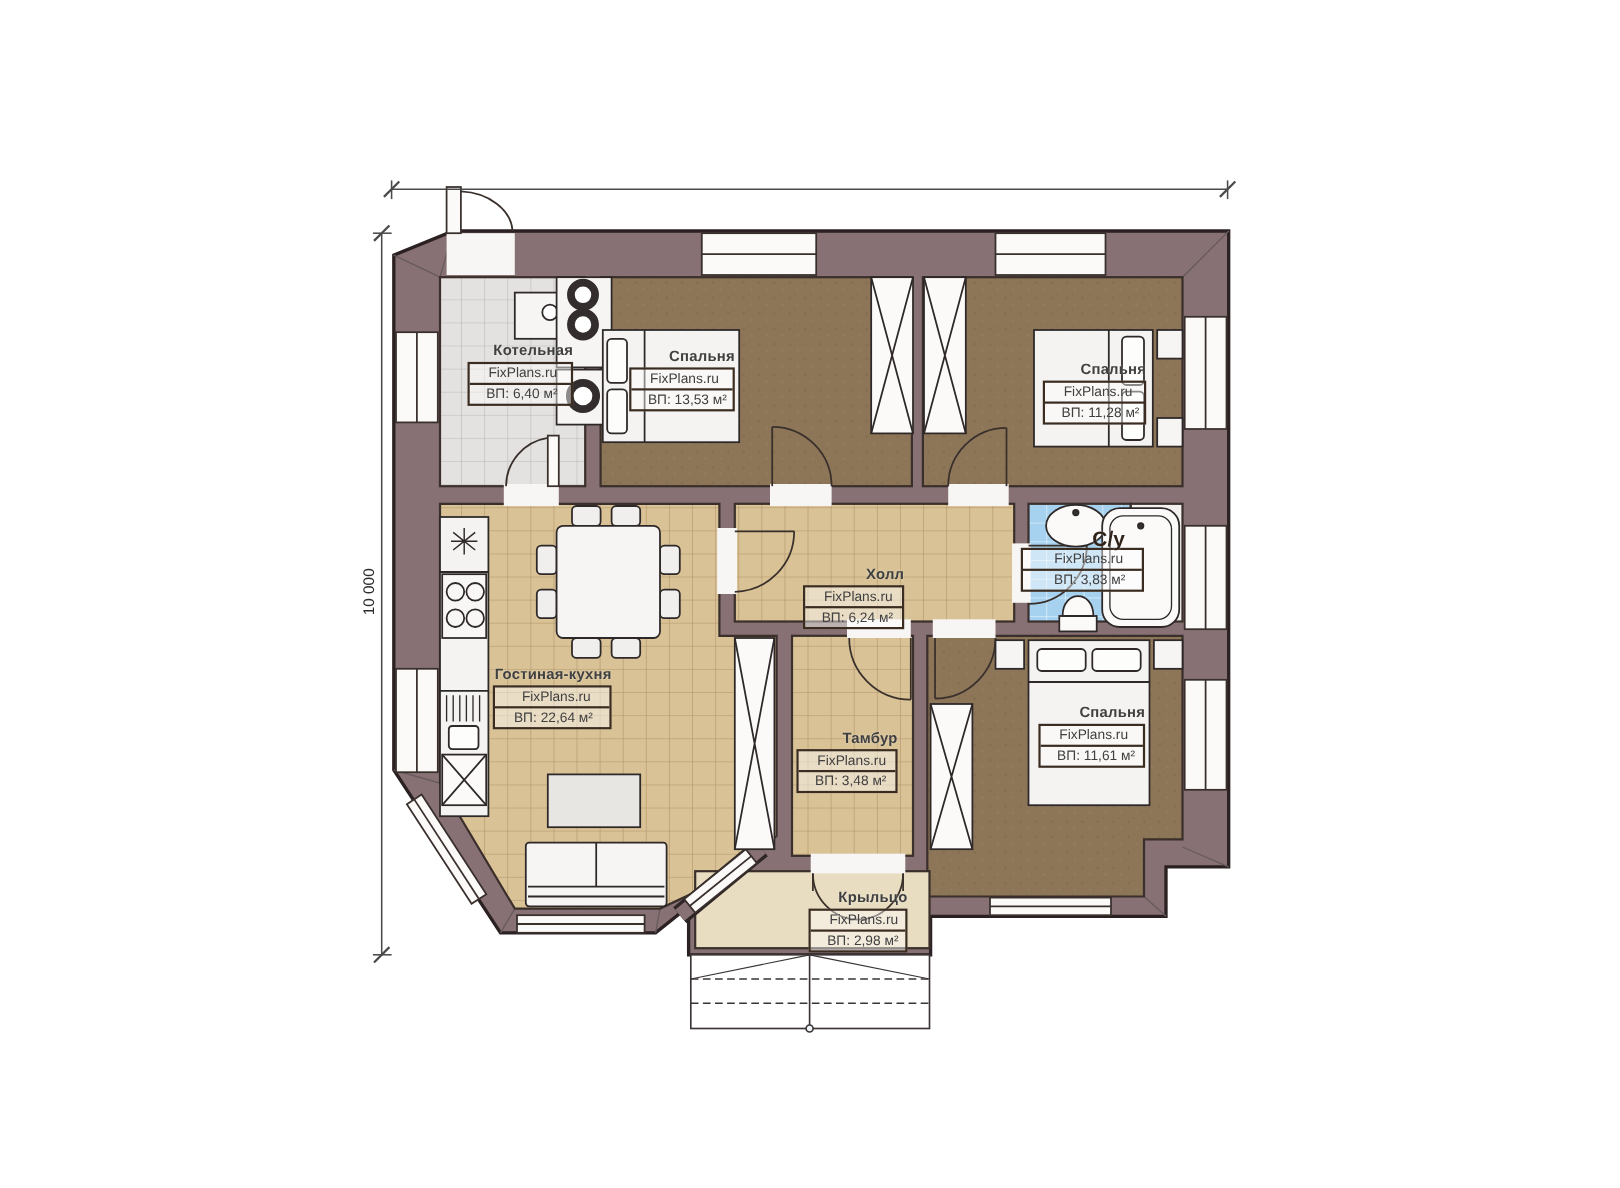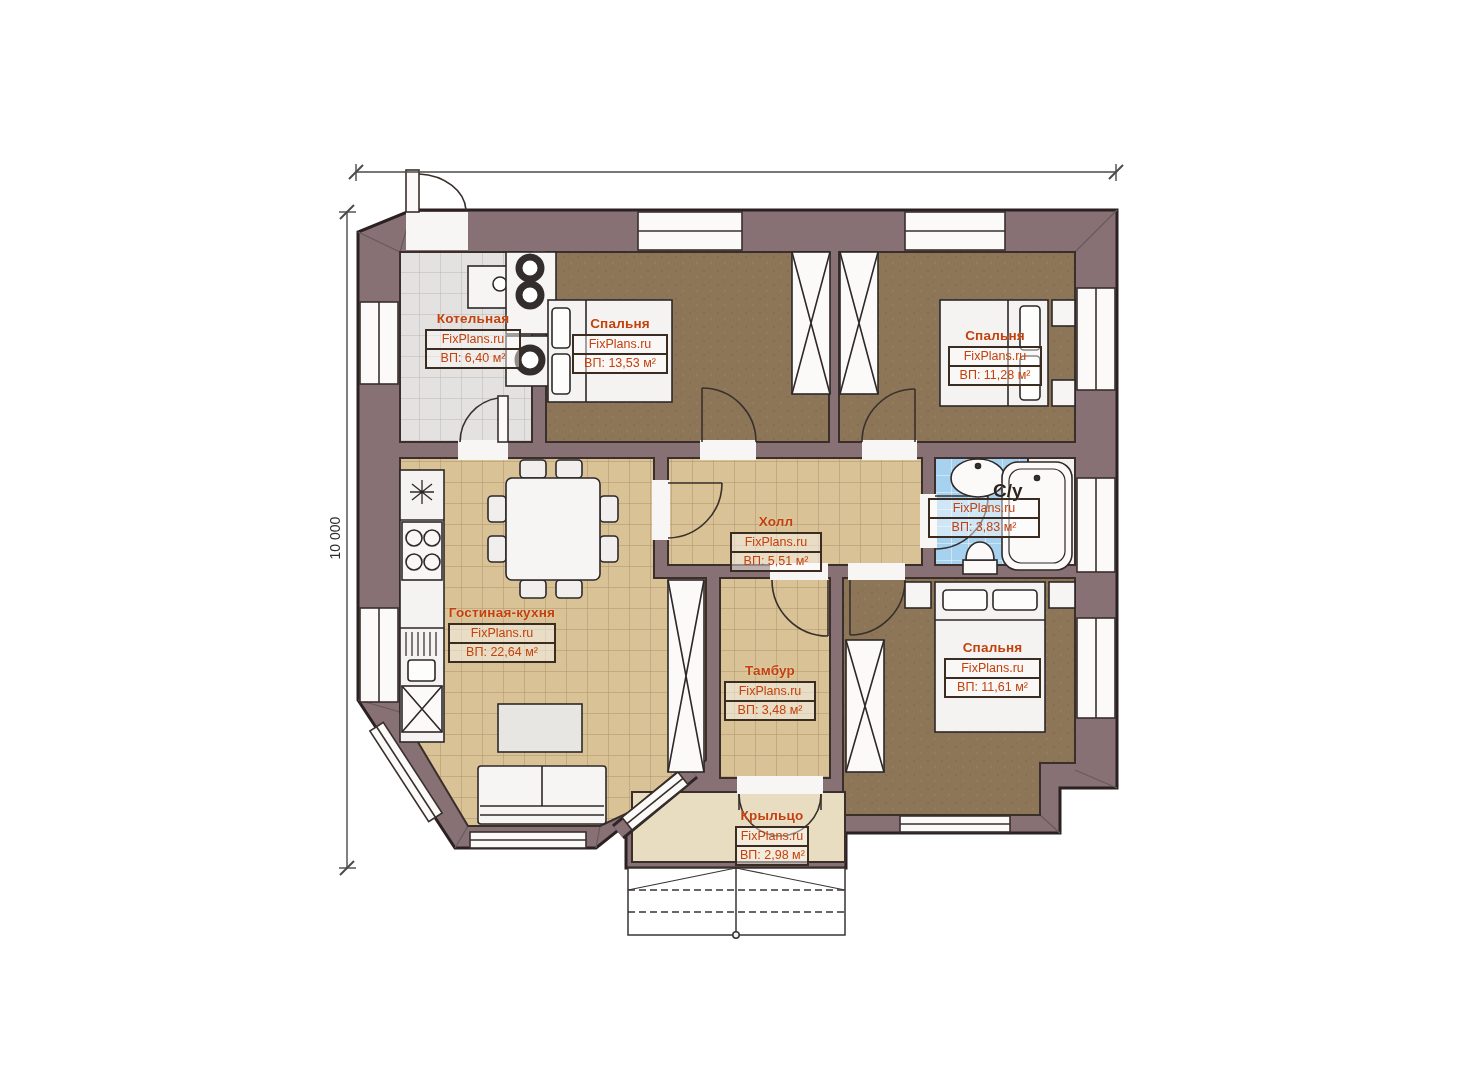--- a/index.html
+++ b/index.html
@@ -1,24 +1,24 @@
 <!DOCTYPE html>
 <html><head>
 <meta charset="utf-8">
 <style>
   html,body{margin:0;padding:0;background:#ffffff;}
   #stage{position:relative;width:1473px;height:1080px;background:#ffffff;overflow:hidden;
          font-family:"Liberation Sans", sans-serif;}
   #plan-svg{position:absolute;left:0;top:0;}
-  .room-label{position:absolute;text-align:center;color:#c2410c;z-index:5;}
+  .room-label{position:absolute;text-align:right;color:#404040;z-index:5;}
   .room-name{font-size:13.5px;font-weight:bold;margin-bottom:3px;letter-spacing:.2px;
              text-shadow:0 0 2px rgba(255,255,255,.5);}
   .room-box{border:2px solid #3a2c20;background:rgba(255,255,255,.45);}
-  .room-brand{font-size:12.5px;padding:1px 3px 2px;border-bottom:2px solid #3a2c20;white-space:nowrap;}
-  .room-area{font-size:12.5px;padding:1px 3px 2px;white-space:nowrap;}
+  .room-brand{font-size:12.5px;padding:1px 17px 2px;border-bottom:2px solid #3a2c20;white-space:nowrap;}
+  .room-area{font-size:12.5px;padding:1px 15px 2px;white-space:nowrap;}
   .dim-label{position:absolute;font-size:14px;color:#2e2e2e;text-align:center;z-index:4;}
   .dim-label.vertical{transform:rotate(-90deg);transform-origin:center center;}
   .su-name{position:absolute;font-size:19px;font-weight:bold;color:#30231a;z-index:6;
            text-shadow:0 0 2px rgba(255,255,255,.6);}
 </style>
 </head>
 <body>
 
 <div id="stage">
 
@@ -339,21 +339,21 @@
   <div class="room-box">
     <div class="room-brand">FixPlans.ru</div>
     <div class="room-area">ВП: 11,28 м²</div>
   </div>
 </div>
 
 <div class="room-label" style="left:730px;top:483px;width:92px;margin-top:31px;">
   <div class="room-name">Холл</div>
   <div class="room-box">
     <div class="room-brand">FixPlans.ru</div>
-    <div class="room-area">ВП: 5,51 м²</div>
+    <div class="room-area">ВП: 6,24 м²</div>
   </div>
 </div>
 
 <div class="su-name" style="left:993px;top:480px;">С/у</div>
 <div class="room-label" style="left:928px;top:498px;width:112px;">
   <div class="room-box">
     <div class="room-brand">FixPlans.ru</div>
     <div class="room-area">ВП: 3,83 м²</div>
   </div>
 </div>
@@ -375,21 +375,21 @@
 </div>
 
 <div class="room-label" style="left:944px;top:640px;width:97px;">
   <div class="room-name">Спальня</div>
   <div class="room-box">
     <div class="room-brand">FixPlans.ru</div>
     <div class="room-area">ВП: 11,61 м²</div>
   </div>
 </div>
 
-<div class="room-label" style="left:735px;top:808px;width:74px;">
+<div class="room-label" style="left:735px;top:808px;width:90px;">
   <div class="room-name">Крыльцо</div>
   <div class="room-box">
     <div class="room-brand">FixPlans.ru</div>
     <div class="room-area">ВП: 2,98 м²</div>
   </div>
 </div>
 
 </div>
 
 </body></html>

